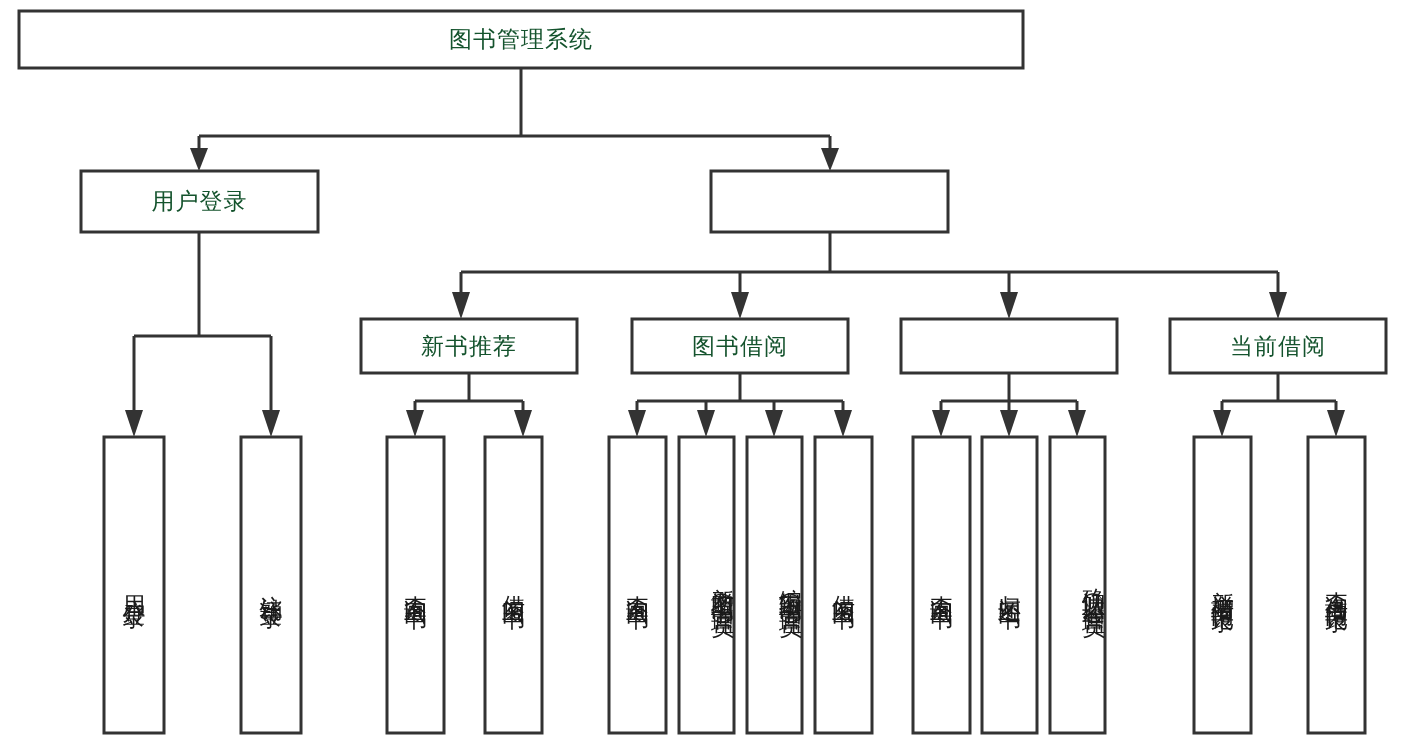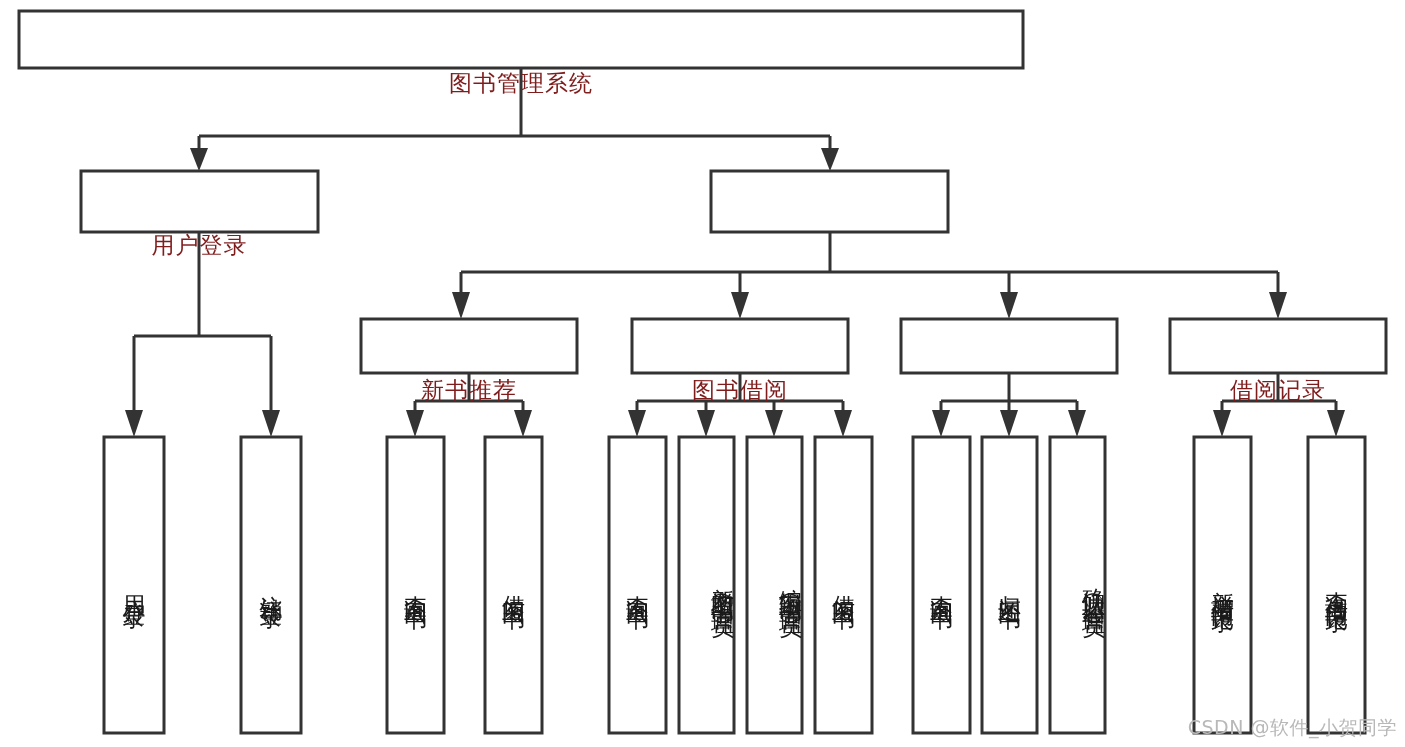--- a/index.html
+++ b/index.html
@@ -38,25 +38,24 @@
   .arrow-head {
     fill: #333333;
     stroke: none;
   }
   .node-label-h {
     position: absolute;
     display: flex;
     align-items: center;
     justify-content: center;
     font-size: 23px;
-    color: #7f1d1d;
+    color: #14532d;
     letter-spacing: 1px;
     white-space: nowrap;
     pointer-events: none;
-    margin-top: 44px;
   }
   .node-label-v {
     position: absolute;
     display: flex;
     align-items: center;
     justify-content: center;
     font-size: 23px;
     color: #1a1a1a;
     writing-mode: vertical-rl;
     text-orientation: upright;
@@ -174,35 +173,34 @@
     <rect class="node-rect" x="1308" y="437" width="57" height="296"></rect>
 
   </svg>
 
   <div class="node-label-h" style="left:19px; top:11px; width:1004px; height:57px;">图书管理系统</div>
 
   <div class="node-label-h" style="left:81px; top:171px; width:237px; height:61px;">用户登录</div>
 
   <div class="node-label-h" style="left:361px; top:319px; width:216px; height:54px;">新书推荐</div>
   <div class="node-label-h" style="left:632px; top:319px; width:216px; height:54px;">图书借阅</div>
-  <div class="node-label-h" style="left:1170px; top:319px; width:216px; height:54px;">借阅记录</div>
+  <div class="node-label-h" style="left:1170px; top:319px; width:216px; height:54px;">当前借阅</div>
 
   <div class="node-label-v" style="left:104px; top:437px; width:60px; height:296px;">用户登录</div>
   <div class="node-label-v" style="left:241px; top:437px; width:60px; height:296px;">注销登录</div>
 
   <div class="node-label-v" style="left:387px; top:437px; width:57px; height:296px;">查询图书</div>
   <div class="node-label-v" style="left:485px; top:437px; width:57px; height:296px;">借阅图书</div>
 
   <div class="node-label-v" style="left:609px; top:437px; width:57px; height:296px;">查询图书</div>
   <div class="node-label-v align-top" style="left:679px; top:443px; width:55px; height:290px;">新增图书（管理员）</div>
   <div class="node-label-v align-top" style="left:747px; top:443px; width:55px; height:290px;">编辑图书（管理员）</div>
   <div class="node-label-v" style="left:815px; top:437px; width:57px; height:296px;">借阅图书</div>
 
   <div class="node-label-v" style="left:913px; top:437px; width:57px; height:296px;">查询图书</div>
   <div class="node-label-v" style="left:982px; top:437px; width:55px; height:296px;">归还图书</div>
   <div class="node-label-v align-top" style="left:1050px; top:443px; width:55px; height:290px;">确认归还（管理员）</div>
 
   <div class="node-label-v" style="left:1194px; top:437px; width:57px; height:296px;">新增借阅记录</div>
   <div class="node-label-v" style="left:1308px; top:437px; width:57px; height:296px;">查询借阅记录</div>
 
-  <div class="watermark">CSDN @软件_小贺同学</div>
 
 </div>
 
 </body></html>

